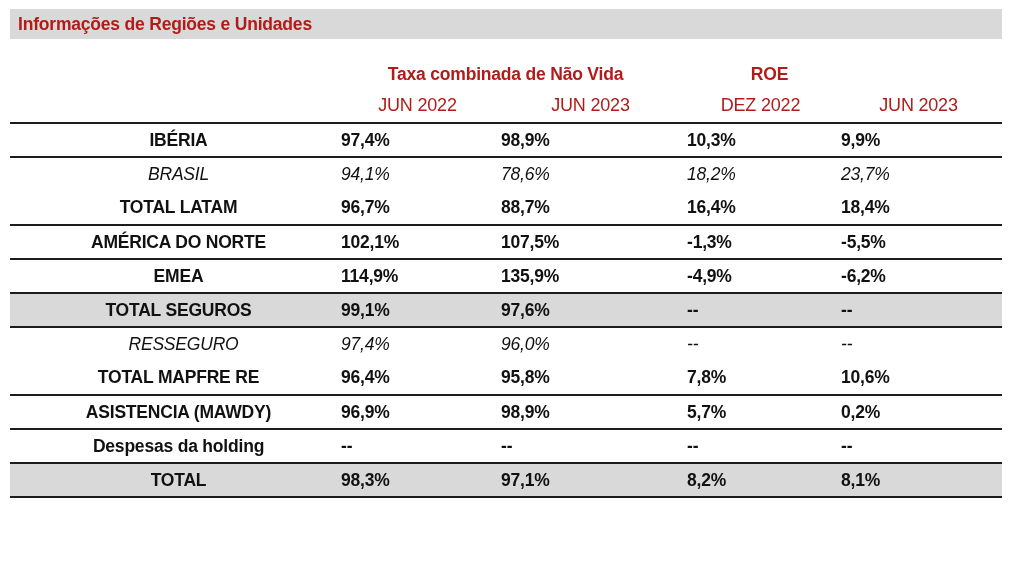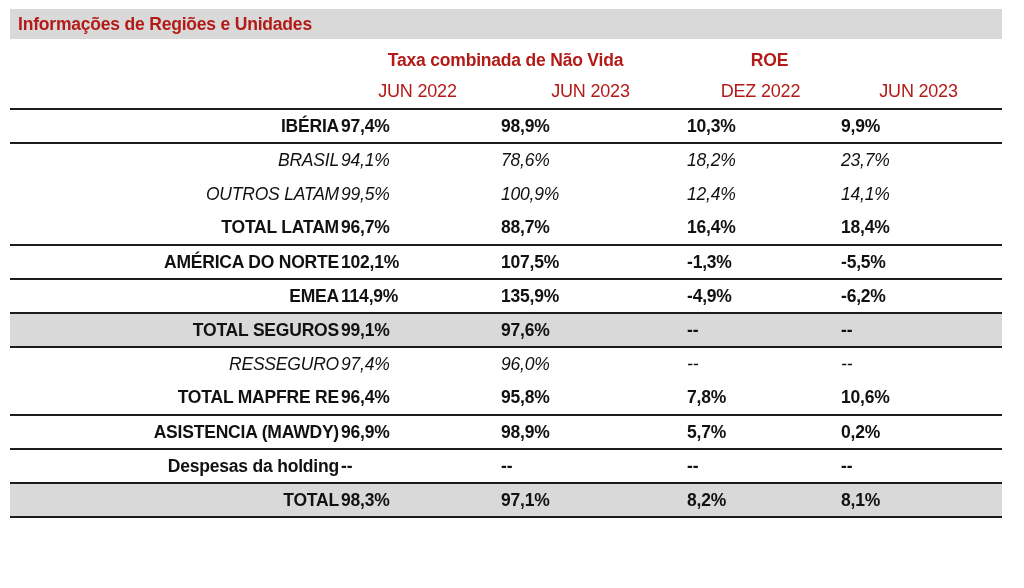--- a/index.html
+++ b/index.html
@@ -24,21 +24,21 @@
     height: 30px;
     line-height: 30px;
     padding-left: 8px;
     box-sizing: border-box;
     letter-spacing: -0.2px;
   }
   table.report {
     border-collapse: collapse;
     table-layout: fixed;
     width: 992px;
-    margin-top: 6px;
+    margin-top: 20px;
   }
   table.report th, table.report td {
     overflow: hidden;
     white-space: nowrap;
     box-sizing: border-box;
   }
   tr.group-row th {
     color: var(--accent-red, #b31b18);
     font-weight: 700;
     font-size: 17.5px;
@@ -60,21 +60,21 @@
     border-bottom: 2px solid var(--line, #1c1c1c);
     letter-spacing: -0.2px;
   }
   tbody td {
     font-size: 17.5px;
     height: 34px;
     vertical-align: middle;
     color: #111111;
     letter-spacing: -0.2px;
   }
-  tbody td.label { text-align: right; padding-left: 8px; }
+  tbody td.label { text-align: center; padding-left: 8px; }
   tbody td.label.indent { padding-left: 18px; }
   tbody td.val { text-align: left; padding-right: 6px; }
   tbody td.bold { font-weight: 700; }
   tbody td.italic { font-style: italic; font-weight: 400; }
   tr.sep td { border-bottom: 2px solid var(--line, #1c1c1c); }
   tr.shaded { background: var(--shaded-row, #d9d9d9); }
 </style>
 </head>
 <body>
 
@@ -111,27 +111,20 @@
           <td class="val bold">98,9%</td>
           <td class="val bold">10,3%</td>
           <td class="val bold">9,9%</td>
         </tr>
         <tr>
           <td class="label italic">BRASIL</td>
           <td class="val italic">94,1%</td>
           <td class="val italic">78,6%</td>
           <td class="val italic">18,2%</td>
           <td class="val italic">23,7%</td>
-        </tr>
-        <tr>
-          <td class="label italic">OUTROS LATAM</td>
-          <td class="val italic">99,5%</td>
-          <td class="val italic">100,9%</td>
-          <td class="val italic">12,4%</td>
-          <td class="val italic">14,1%</td>
         </tr>
         <tr class="sep">
           <td class="label bold">TOTAL LATAM</td>
           <td class="val bold">96,7%</td>
           <td class="val bold">88,7%</td>
           <td class="val bold">16,4%</td>
           <td class="val bold">18,4%</td>
         </tr>
         <tr class="sep">
           <td class="label bold">AMÉRICA DO NORTE</td>

